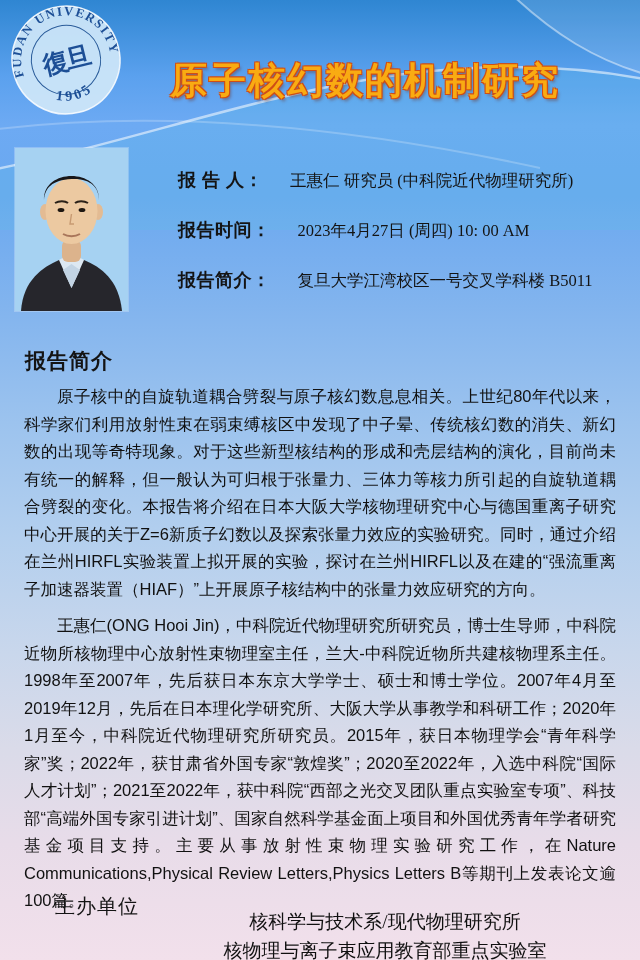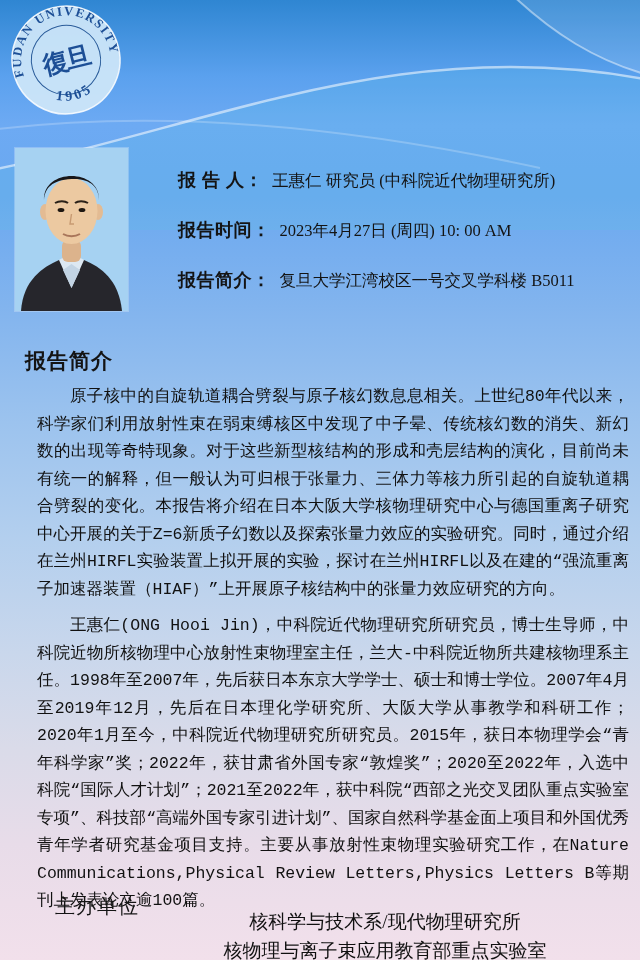--- a/index.html
+++ b/index.html
@@ -19,25 +19,25 @@
     font-size:37px;letter-spacing:2px;color:#f9ab12;
     text-shadow:-1px -1px 0 #cf4e16,1px -1px 0 #cf4e16,-1px 1px 0 #cf4e16,
                 1px 1px 0 #cf4e16,2px 3px 3px rgba(110,25,0,.35);
     white-space:nowrap;
   }
   .photo{position:absolute;top:148px;left:15px;width:113px;height:163px;
     box-shadow:0 0 0 1px rgba(255,255,255,.25);}
   .info-row{position:absolute;left:178px;white-space:nowrap;}
   .info-row .lbl{font-weight:bold;font-size:18px;letter-spacing:.5px;}
   .info-row .val{font-family:"Liberation Serif","DejaVu Serif",serif;
-    font-size:16.5px;margin-left:9px;}
+    font-size:16.5px;margin-left:27px;}
   .sec-head{position:absolute;left:25px;font-weight:bold;font-size:21px;
     letter-spacing:1px;text-align:right;}
-  .sec-body{position:absolute;left:37px;width:592px;
-    font-family:Liberation Mono, monospace;font-size:16.5px;
+  .sec-body{position:absolute;left:24px;width:592px;
+    font-family:Liberation Sans, sans-serif;font-size:16.5px;
     line-height:27.5px;text-align:justify;text-indent:2em;color:#111;}
   .org-label{position:absolute;left:55px;top:893px;font-weight:normal;
     font-size:20px;letter-spacing:1px;}
   .org-col{position:absolute;left:130px;top:907px;width:510px;
     text-align:center;font-family:Liberation Serif, serif;
     font-size:19px;line-height:29px;color:#101010;}
 </style>
 </head>
 <body>
 
@@ -60,20 +60,21 @@
     </defs>
     <text font-family="Liberation Serif, DejaVu Serif, serif" font-size="12.5" font-weight="bold" fill="#1d4f96" letter-spacing="1.5">
       <textPath href="#arcTop" startOffset="50%" text-anchor="middle">FUDAN UNIVERSITY</textPath>
     </text>
     <text font-family="Liberation Serif, DejaVu Serif, serif" font-size="14" font-weight="bold" fill="#1d4f96" letter-spacing="3">
       <textPath href="#arcBottom" startOffset="50%" text-anchor="middle">1905</textPath>
     </text>
     <text x="55" y="64" text-anchor="middle" font-family="Liberation Serif, DejaVu Serif, serif" font-size="25" font-weight="bold" fill="#1d4f96" letter-spacing="-2">復旦</text>
   </svg>
 
+  <div class="title">原子核幻数的机制研究</div>
 
   <svg class="photo" viewBox="0 0 113 163">
     <rect x="0" y="0" width="113" height="163" fill="#a6d2f2"></rect>
     <path d="M6,163 C8,132 28,119 44,112 L69,112 C86,119 104,132 107,163 Z" fill="#26262c"></path>
     <path d="M44,112 L56.5,140 L69,112 L62,108 L51,108 Z" fill="#dde8f2"></path>
     <path d="M48,122 L56.5,140 L65,122 L56.5,116 Z" fill="#c3d4e4"></path>
     <rect x="47" y="92" width="19" height="22" rx="6" fill="#dcb38c"></rect>
     <ellipse cx="30" cy="64" rx="5" ry="8" fill="#e3bb93"></ellipse>
     <ellipse cx="83" cy="64" rx="5" ry="8" fill="#e3bb93"></ellipse>
     <ellipse cx="56.5" cy="63" rx="26" ry="33" fill="#ecc9a1"></ellipse>

